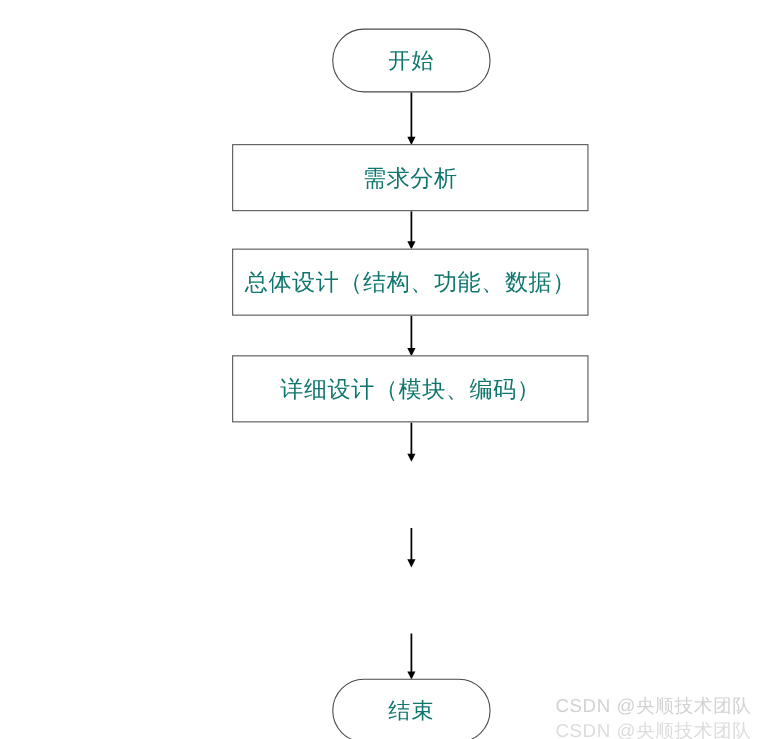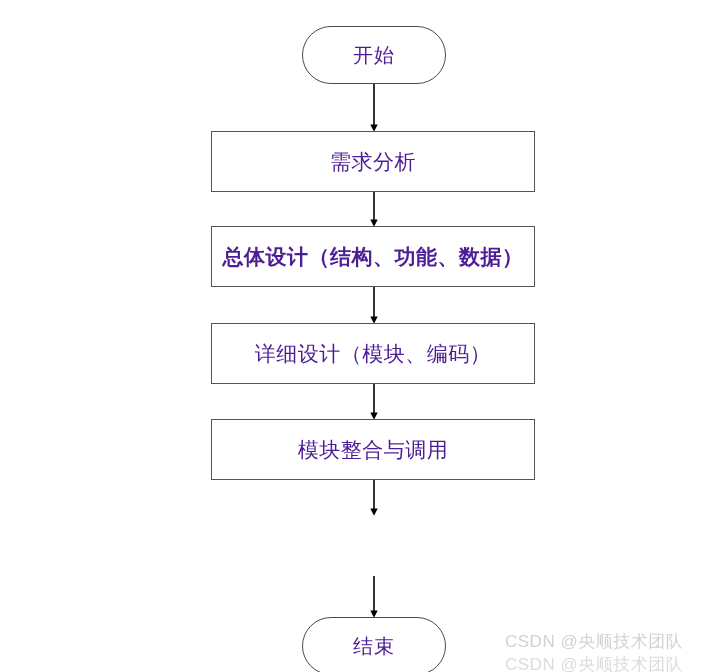--- a/index.html
+++ b/index.html
@@ -24,21 +24,21 @@
   }
 
   
   .node {
     position: absolute;
     box-sizing: border-box;
     background: #ffffff;
     display: flex;
     align-items: center;
     justify-content: center;
-    color: #4c1d95;
+    color: #0f766e;
     white-space: nowrap;
   }
 
   .node.terminator {
     border: 1.4px solid #4a4a4a;
     border-radius: 999px;
     width: 144px;
     height: 58px;
     left: 302px;
     font-size: 20px;
@@ -51,21 +51,21 @@
     width: 324px;
     height: 61px;
     left: 211px;
     font-size: 21px;
     letter-spacing: 0.5px;
   }
 
   
   #node-start      { top: 26px; }
   #node-req        { top: 131px; }
-  #node-overall    { top: 226px; font-weight: bold; }
+  #node-overall    { top: 226px; }
   #node-detail     { top: 323px; align-items: center; }
   #node-integrate  { top: 419px; }
   #node-test       { top: 515px; }
   #node-end        { top: 617px; }
 
   
   .connector {
     position: absolute;
     left: 0;
     top: 0;
@@ -126,23 +126,20 @@
   </div>
 
   <div class="node process" id="node-overall">
     <span>总体设计（结构、功能、数据）</span>
   </div>
 
   <div class="node process" id="node-detail">
     <span>详细设计（模块、编码）</span>
   </div>
 
-  <div class="node process" id="node-integrate">
-    <span>模块整合与调用</span>
-  </div>
 
 
   <div class="node terminator" id="node-end">
     <span>结束</span>
   </div>
 
   <div class="watermark">
     <span>CSDN @央顺技术团队</span>
     <span class="line2">CSDN @央顺技术团队</span>
   </div>

